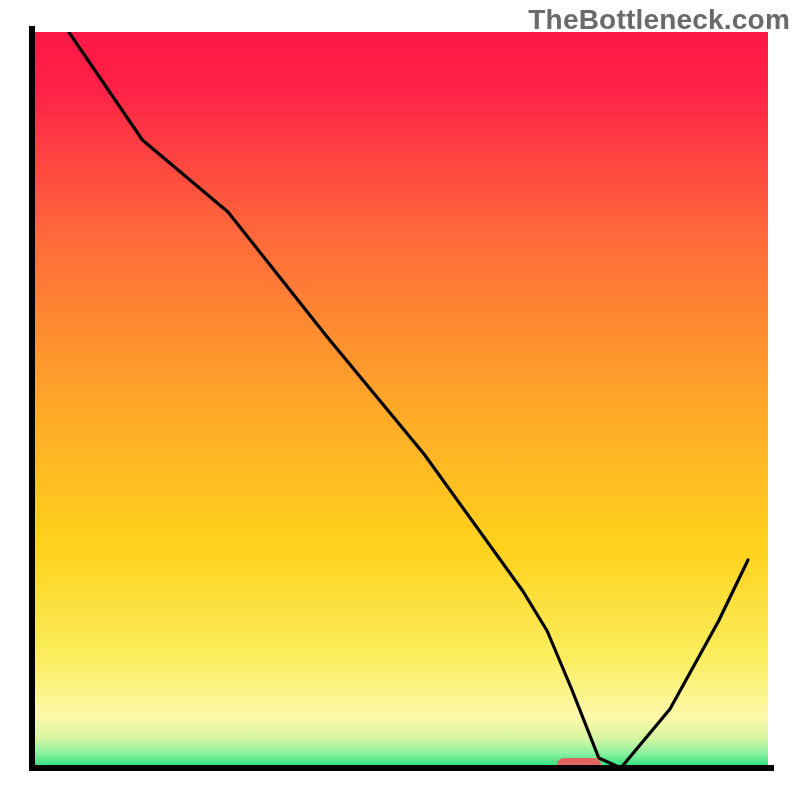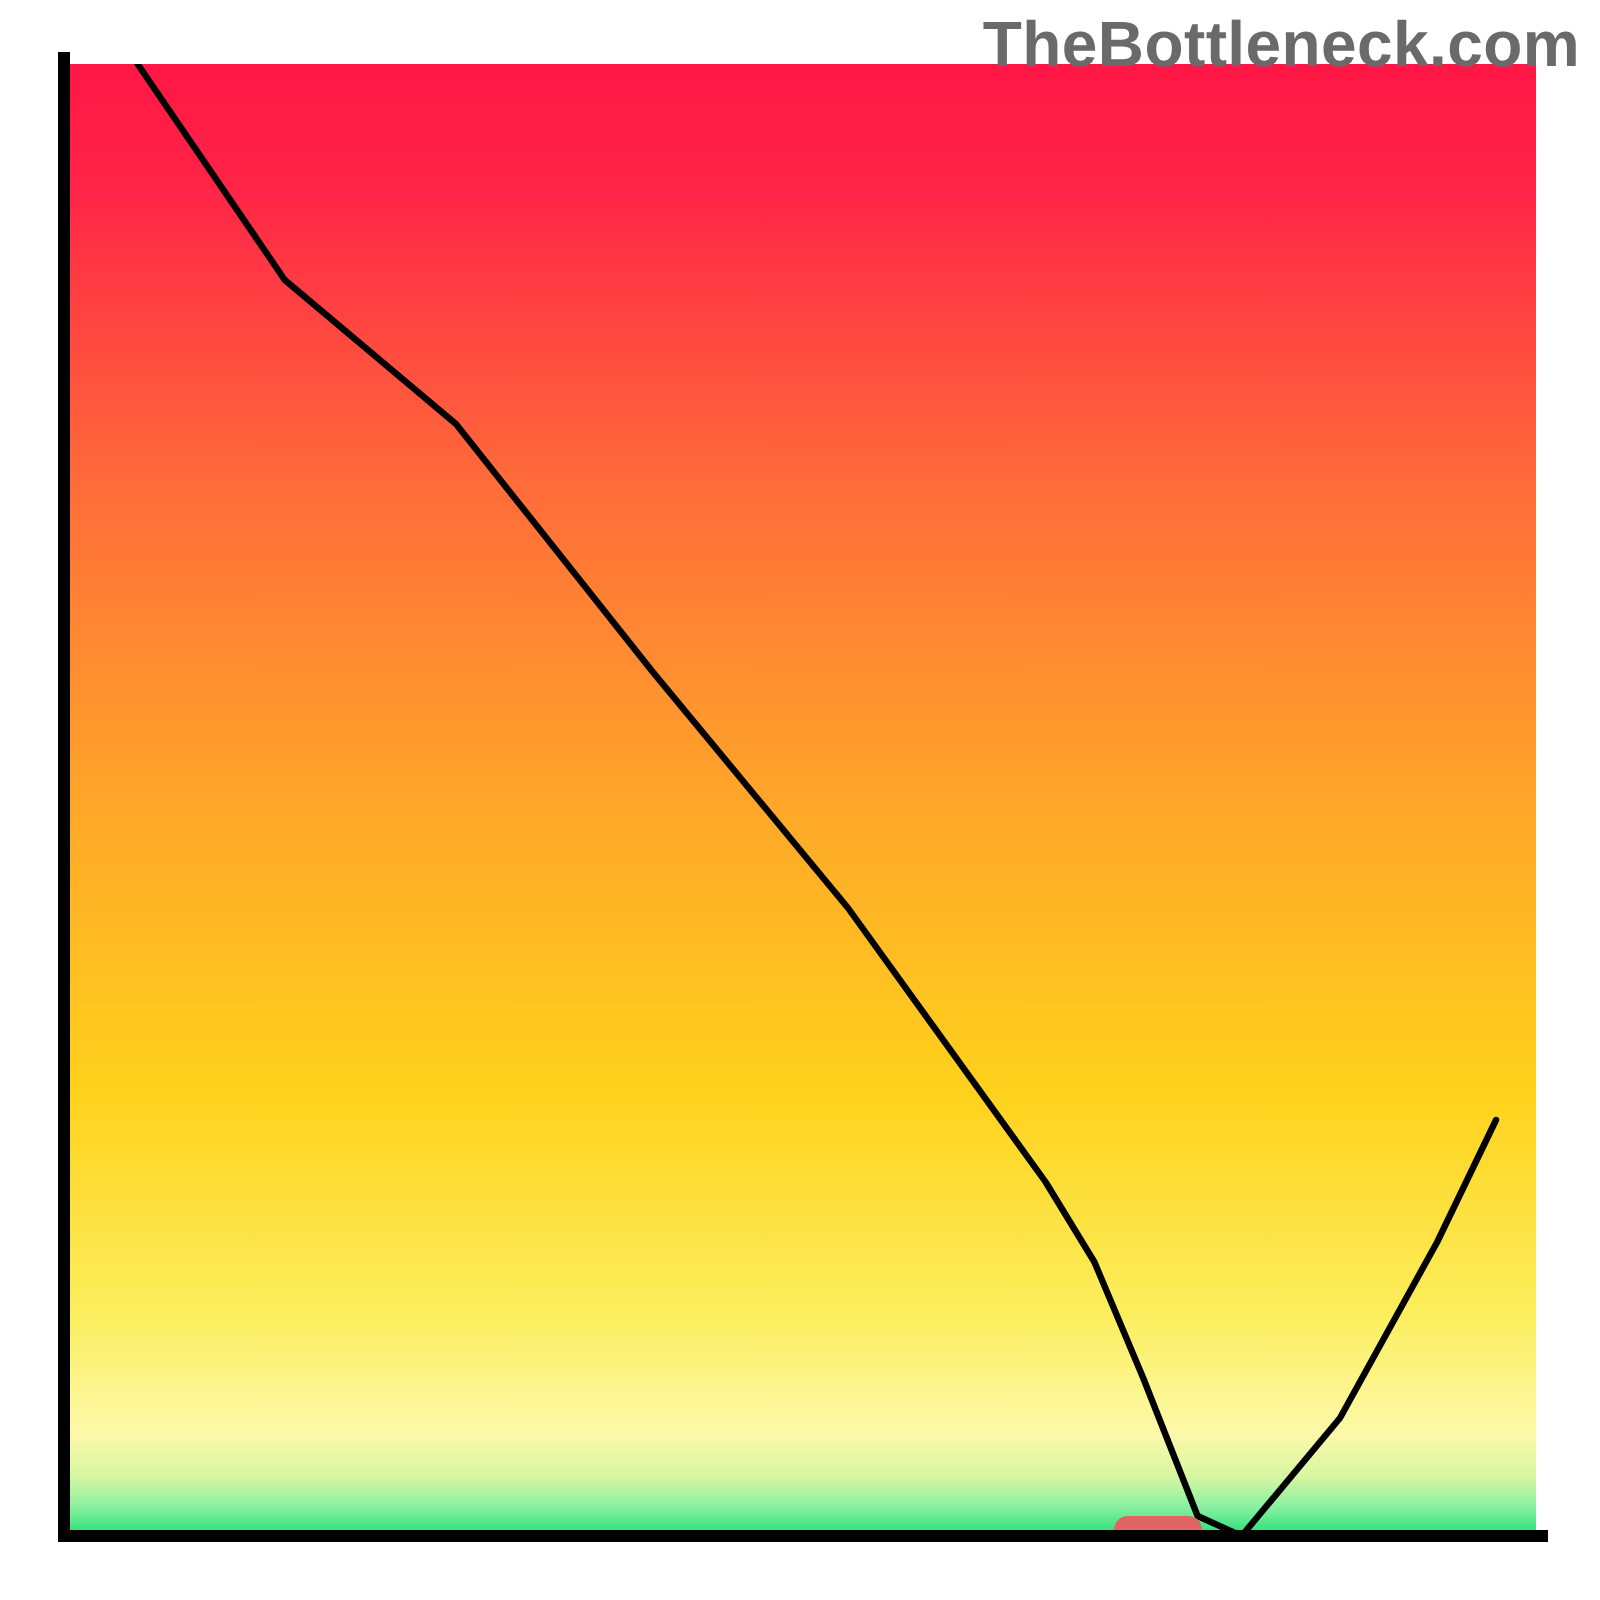--- a/index.html
+++ b/index.html
@@ -12,21 +12,21 @@
   }
   .frame {
     position: relative;
     width: 800px;
     height: 800px;
   }
   .watermark {
     position: absolute;
     top: 4px;
     right: 10px;
-    font-size: 32px;
+    font-size: 28px;
     font-weight: bold;
     color: #6a6a6a;
     letter-spacing: 0.2px;
     z-index: 5;
   }
   svg.chart {
     position: absolute;
     left: 0;
     top: 0;
     width: 800px;

